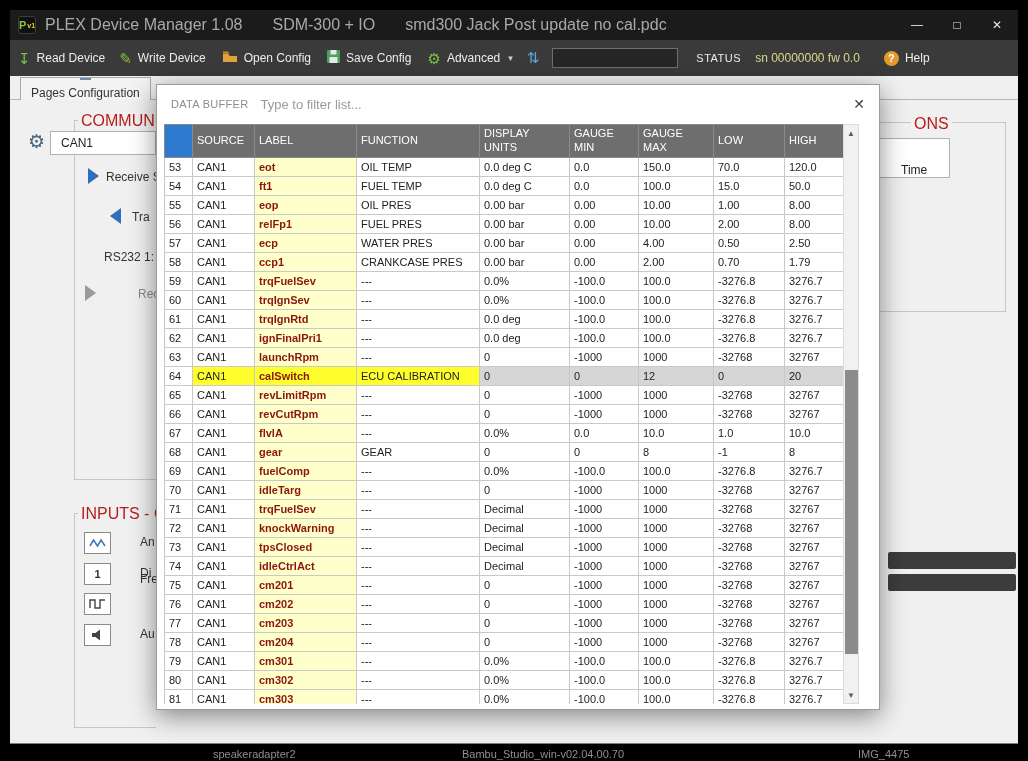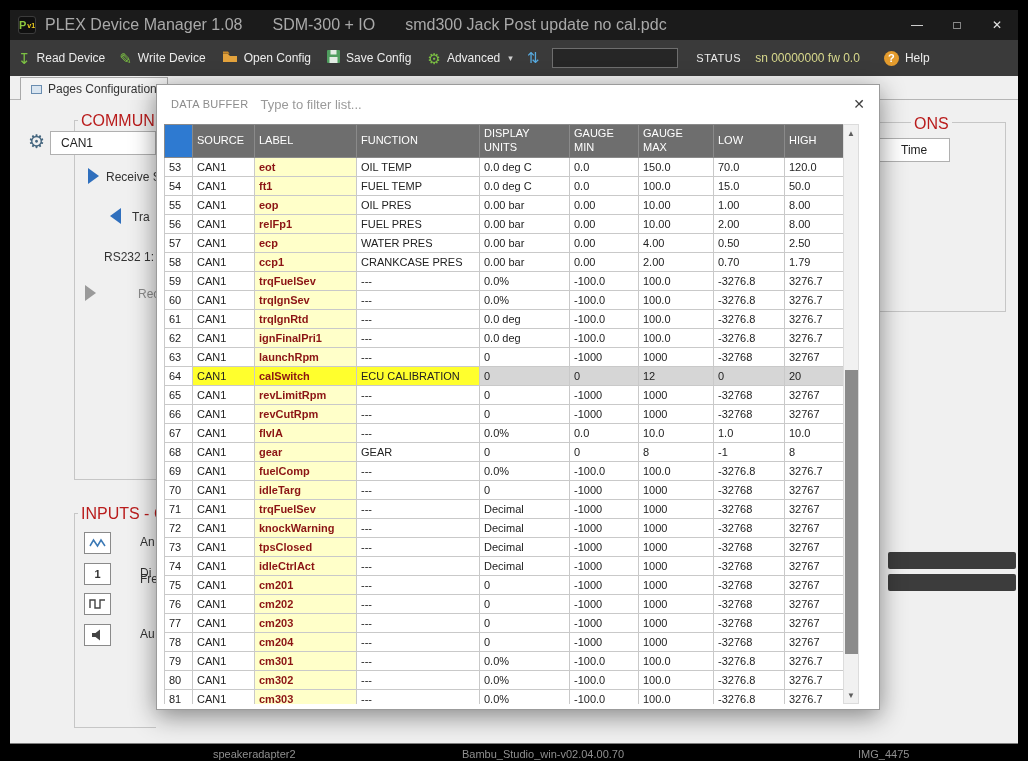--- a/index.html
+++ b/index.html
@@ -24,32 +24,32 @@
   .tb-input { width:126px; height:20px; background:#262626; border:1px solid #6e6e6e; color:#ddd; margin-left:13px; font-size:11px; padding:0 4px; }
   .status-label { margin-left:18px; font-size:11px; letter-spacing:.5px; }
   .status-value { margin-left:14px; color:#d8d98c; font-size:12px; }
   .help { margin-left:24px; display:flex; gap:6px; align-items:center; }
   .help-icon { width:15px; height:15px; border-radius:50%; background:#e39b2d; color:#fff; font-size:11px; font-weight:bold; display:flex; align-items:center; justify-content:center; }
   .ml8{margin-left:8px}.ml14{margin-left:14px}.ml16{margin-left:16px}
 
   
   .content { position:absolute; left:0; top:66px; right:0; bottom:0; background:#f0f0f0; }
   .tabbar { height:24px; border-bottom:1px solid #b5b5b5; position:relative; }
-  .tab { position:absolute; left:10px; top:1px; height:23px; display:flex; align-items:center; gap:6px; padding:0 10px; border:1px solid #a9a9a9; border-bottom:none; background:#f3f3f3; font-size:12px; color:#333; }
+  .tab { position:absolute; left:10px; top:1px; height:23px; display:flex; align-items:center; gap:6px; padding:0 10px; border:1px solid #a9a9a9; border-bottom:none; background:#f3f3f3; font-size:12px; color:#333;flex-direction:column; }
   .tab-icon { width:11px; height:9px; border:1px solid #6a8db0; background:#d9e5f0; }
   .p-abs { position:absolute; font-size:12px; color:#333; white-space:nowrap; }
   .groupbox { position:absolute; border:1px solid #c6c6c6; }
   .grouplabel { position:absolute; background:#f0f0f0; padding:0 3px; font-size:16px; color:#b91c1c; white-space:nowrap; }
   .tri-r { width:0; height:0; border-left:11px solid #2f6fbd; border-top:8px solid transparent; border-bottom:8px solid transparent; display:inline-block; }
   .tri-l { width:0; height:0; border-right:11px solid #2f6fbd; border-top:8px solid transparent; border-bottom:8px solid transparent; display:inline-block; }
   .tri-gray { border-left-color:#9a9a9a; }
   .gear-big { font-size:19px; color:#44657e; line-height:1; }
   .can-box { position:absolute; background:#fff; border:1px solid #b0b0b0; height:24px; display:flex; align-items:center; padding-left:10px; font-size:12px; color:#222; }
   .io-icon { position:absolute; width:27px; height:22px; background:#fff; border:1px solid #8a8a8a; display:flex; align-items:center; justify-content:center; font-size:11px; color:#333; font-weight:bold; }
-  .time-box { position:absolute; background:#fff; border:1px solid #b0b0b0; height:24px; display:flex; align-items:center; padding-left:24px; font-size:12px; color:#222; }
+  .time-box { position:absolute; background:#fff; border:1px solid #b0b0b0; height:40px; display:flex; align-items:flex-end; padding-left:24px; font-size:12px; color:#222; }
   .dark-bar { position:absolute; width:128px; height:17px; background:#3c3c3c; border-radius:2px; }
 
   
   .dialog { position:absolute; left:146px; top:74px; width:724px; height:626px; background:#fff; border:1px solid #9b9b9b; box-shadow:0 6px 24px rgba(0,0,0,.45); }
   .dlg-head { height:38px; display:flex; align-items:center; padding:0 14px; }
   .dlg-title { color:#8c8c8c; font-size:11px; letter-spacing:.3px; white-space:nowrap; }
   .dlg-filter { margin-left:12px; border:none; outline:none; font-size:13px; color:#555; width:320px; background:transparent; }
   .dlg-filter::placeholder { color:#9a9a9a; }
   .dlg-close { margin-left:auto; color:#3f3f3f; font-size:14px; }
 

